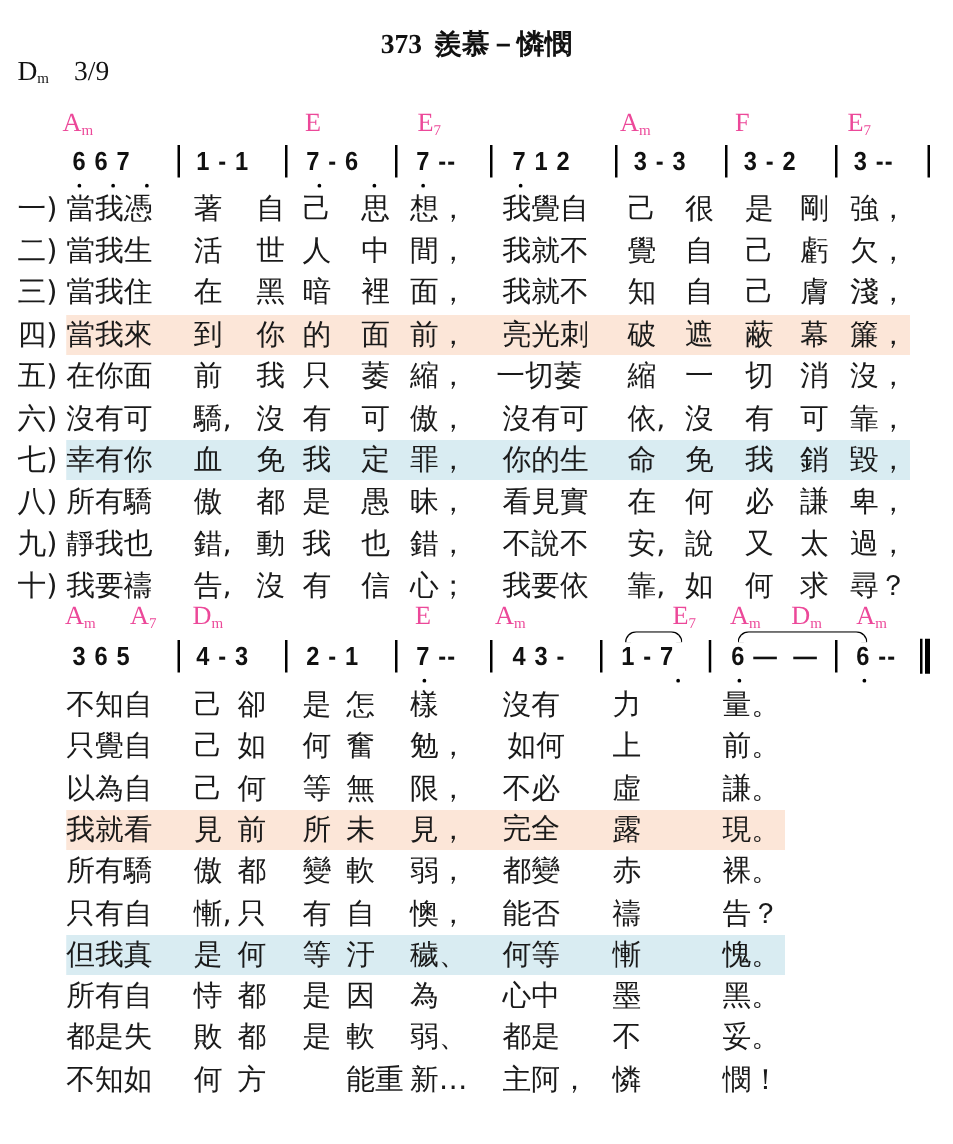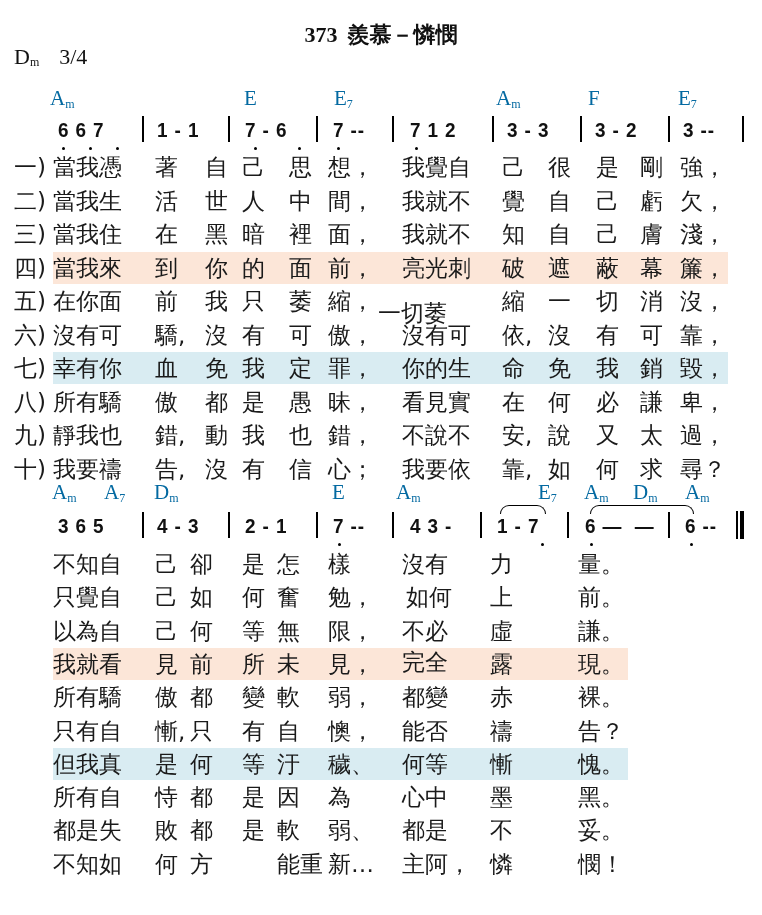--- a/index.html
+++ b/index.html
@@ -5,21 +5,21 @@
   html, body { margin: 0; padding: 0; background: #ffffff; }
   body { width: 762px; height: 915px; position: relative; overflow: hidden;
          font-family: "DejaVu Sans", sans-serif; color: #111; }
   .abs { position: absolute; }
   .title { left: 0; width: 762px; top: 20px; text-align: center;
            font-family: "Liberation Serif", serif; font-weight: bold; font-size: 22px; }
   .title .num { margin-right: 10px; }
   .keysig { left: 14px; top: 44px; font-family: "Liberation Serif", serif; font-size: 22px; }
   .keysig sub { font-size: 12px; vertical-align: -2px; }
   .keysig .ts { margin-left: 20px; }
-  .chord { font-family: "Liberation Serif", serif; font-size: 21px; color: #0369a1; white-space: nowrap; text-align: right; }
+  .chord { font-family: "Liberation Serif", serif; font-size: 21px; color: #ec4899; white-space: nowrap; text-align: right; }
   .chord sub { font-size: 12px; vertical-align: -3px; }
   .note { font-family: "Liberation Sans", sans-serif; font-weight: bold; font-size: 21px;
           letter-spacing: 1px; white-space: pre; transform: scaleX(0.9); transform-origin: left; }
   .bar { width: 1.5px; background: #000; height: 26px; }
   .dblbar { width: 4px; background: #000; height: 28px; }
   .thinbar { width: 1.5px; background: #000; height: 28px; }
   .dot { width: 3px; height: 3px; border-radius: 50%; background: #000; }
   .tie { border: 1.5px solid #000; border-bottom: none; border-radius: 14px 14px 0 0; height: 8px; }
   .band { height: 32px; }
   .band.peach { background: #fce6d8; }
@@ -28,21 +28,21 @@
   .lyric .cell { position: absolute; top: 0; }
 </style>
 </head>
 <body>
 
 <div class="abs title">
   <span class="num">373</span><span>羨慕－憐憫</span>
 </div>
 
 <div class="abs keysig">
-  <span>D</span><sub>m</sub><span class="ts">3/4</span>
+  <span>D</span><sub>m</sub><span class="ts">3/9</span>
 </div>
 
 <div id="line1">
     <div class="abs chord" style="left: 50px; top: 86px;"><span>A</span><sub>m</sub></div>
     <div class="abs chord" style="left: 244px; top: 86px;"><span>E</span></div>
     <div class="abs chord" style="left: 334px; top: 86px;"><span>E</span><sub>7</sub></div>
     <div class="abs chord" style="left: 496px; top: 86px;"><span>A</span><sub>m</sub></div>
     <div class="abs chord" style="left: 588px; top: 86px;"><span>F</span></div>
     <div class="abs chord" style="left: 678px; top: 86px;"><span>E</span><sub>7</sub></div>
     <div class="abs note" style="left: 58px; top: 118px;">6 6 7</div>
@@ -132,21 +132,21 @@
       <span class="cell" style="left: 680px;">簾，</span>
     </div>
     <div class="abs lyric" style="left: 0px; top: 285px; width: 762px; height: 32px;">
       <span class="cell" style="left: 14px;">五)</span>
       <span class="cell" style="left: 53px;">在你面</span>
       <span class="cell" style="left: 155px;">前</span>
       <span class="cell" style="left: 205px;">我</span>
       <span class="cell" style="left: 242px;">只</span>
       <span class="cell" style="left: 289px;">萎</span>
       <span class="cell" style="left: 328px;">縮，</span>
-      <span class="cell" style="left: 378px; margin-top: 12px;">一切萎</span>
+      <span class="cell" style="left: 397px;">一切萎</span>
       <span class="cell" style="left: 502px;">縮</span>
       <span class="cell" style="left: 548px;">一</span>
       <span class="cell" style="left: 596px;">切</span>
       <span class="cell" style="left: 640px;">消</span>
       <span class="cell" style="left: 680px;">沒，</span>
     </div>
     <div class="abs lyric" style="left: 0px; top: 318.5px; width: 762px; height: 32px;">
       <span class="cell" style="left: 14px;">六)</span>
       <span class="cell" style="left: 53px;">沒有可</span>
       <span class="cell" style="left: 155px;">驕,</span>

